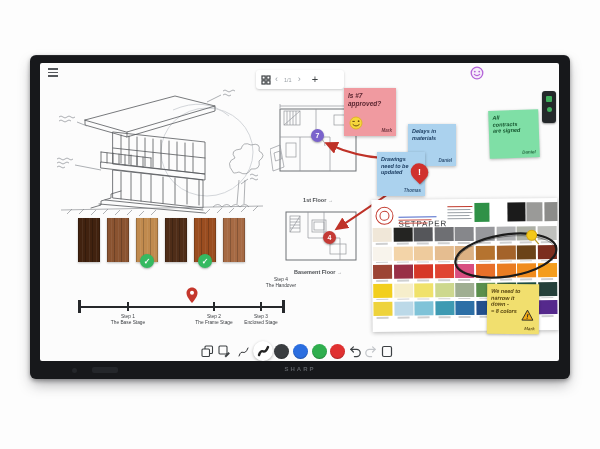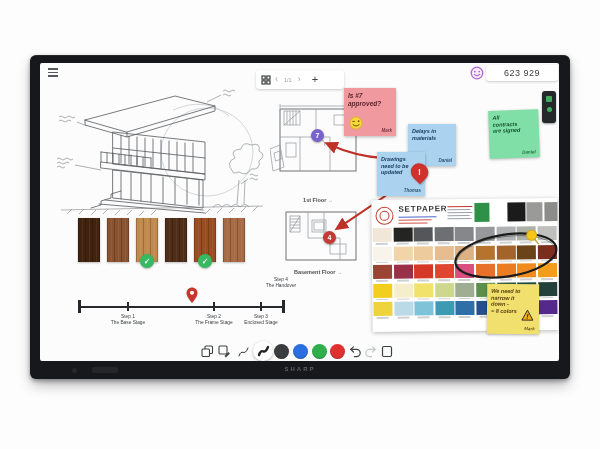--- a/index.html
+++ b/index.html
@@ -58,21 +58,21 @@
   .check{position:absolute;width:14px;height:14px;border-radius:50%;background:#35b961;color:#fff;
          font-size:8px;font-weight:bold;display:flex;align-items:center;justify-content:center;
          box-shadow:0 1px 2px rgba(0,0,0,.3);}
 
   
   .card{position:absolute;background:#fff;box-shadow:0 1px 4px rgba(0,0,0,.28);transform:rotate(-.6deg);}
   .stamp{position:absolute;left:4px;top:7px;width:18px;height:18px;border:1.6px solid #c2382c;
          border-radius:50%;}
   .stamp::before{content:"";position:absolute;left:3px;top:3px;width:8px;height:8px;
          border:1px solid #c2382c;border-radius:50%;}
-  .card-title{position:absolute;left:27px;top:5px;font-size:8px;font-weight:bold;
+  .card-title{position:absolute;left:27px;top:20px;font-size:8px;font-weight:normal;
          letter-spacing:.8px;color:#35373a;}
   .fineline{position:absolute;height:1px;}
   .pal-swatch{position:absolute;}
   .pal-bar{position:absolute;height:1.5px;background:#cfd0d1;}
 
   
   .dtb{position:absolute;left:155px;top:276px;width:210px;height:24px;}
   .dot{position:absolute;top:4.5px;width:15px;height:15px;border-radius:50%;
        box-shadow:inset 0 -1px 1px rgba(0,0,0,.25);}
   .tool{position:absolute;top:6px;}
@@ -111,21 +111,20 @@
         <span class="chev">›</span>
         <span class="plus">+</span>
       </div>
 
       <svg class="abs" style="left:430px;top:3px;" width="14" height="14" viewBox="0 0 14 14">
         <circle cx="7" cy="7" r="5.8" fill="#f6ecfa" stroke="#b465d8" stroke-width="1.3"></circle>
         <circle cx="4.8" cy="5.6" r=".9" fill="#b465d8"></circle>
           <circle cx="9.2" cy="5.6" r=".9" fill="#b465d8"></circle>
         <path d="M4.3,8.4 q2.7,2.6 5.4,0" fill="none" stroke="#b465d8" stroke-width="1.1" stroke-linecap="round"></path>
       </svg>
-      <div class="pill counter" style="left:446px;top:2px;width:72px;height:16px;">623 929</div>
 
       <svg class="abs" style="left:15px;top:17px;" width="215" height="150" viewBox="0 0 215 150">
         <g fill="none" stroke="#d3d6da" stroke-width="1">
           <ellipse cx="152" cy="72" rx="46" ry="44"></ellipse>
           <path d="M118,30 q32,-14 56,6"></path>
         </g>
         <g fill="none" stroke="#55585c" stroke-width=".8" stroke-linecap="round">
           <path d="M30,40 L120,16 L160,26 L72,52 Z"></path>
           <path d="M30,40 l0,5 L72,57 l0,-5 M160,26 l0,5 L72,57"></path>
           <path d="M58,52 L150,62 L150,94 L58,84 Z"></path>

